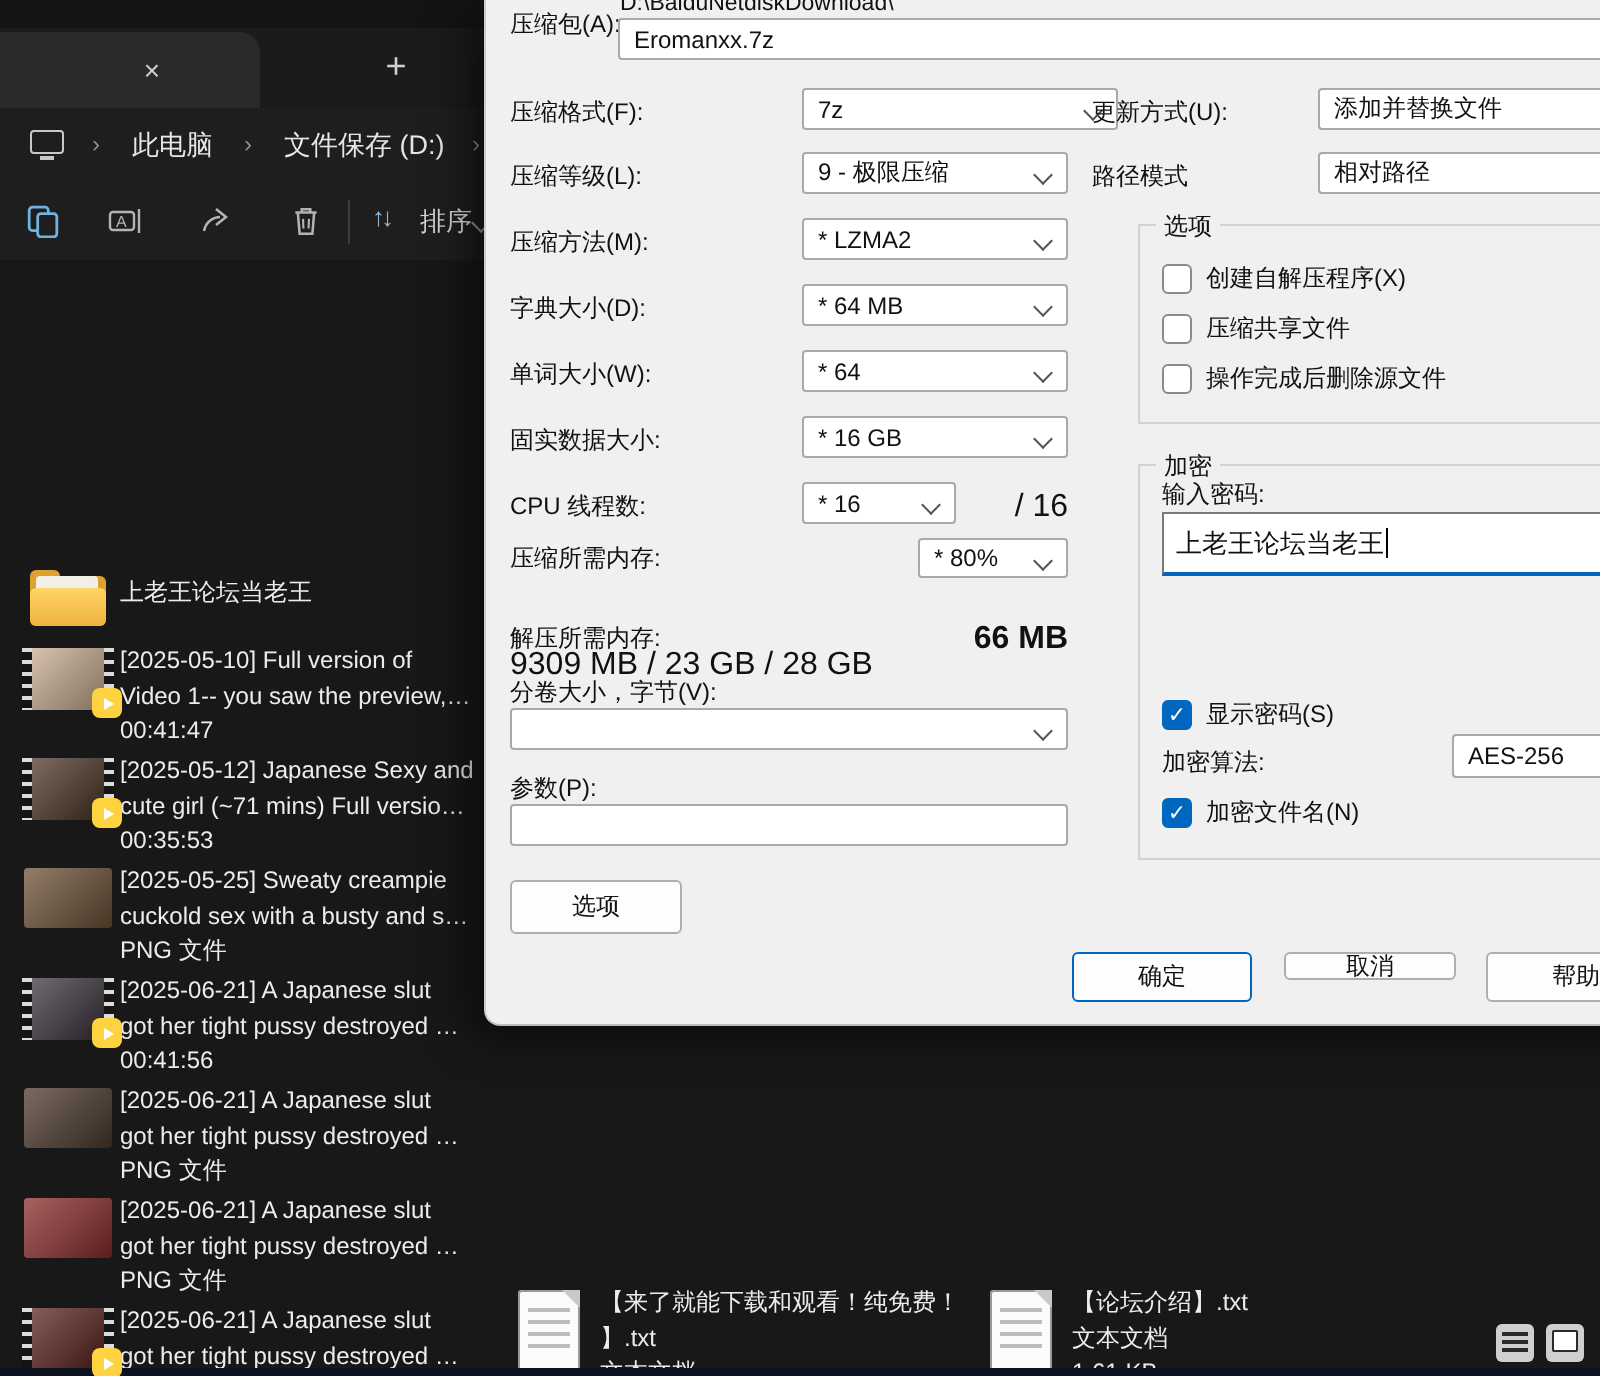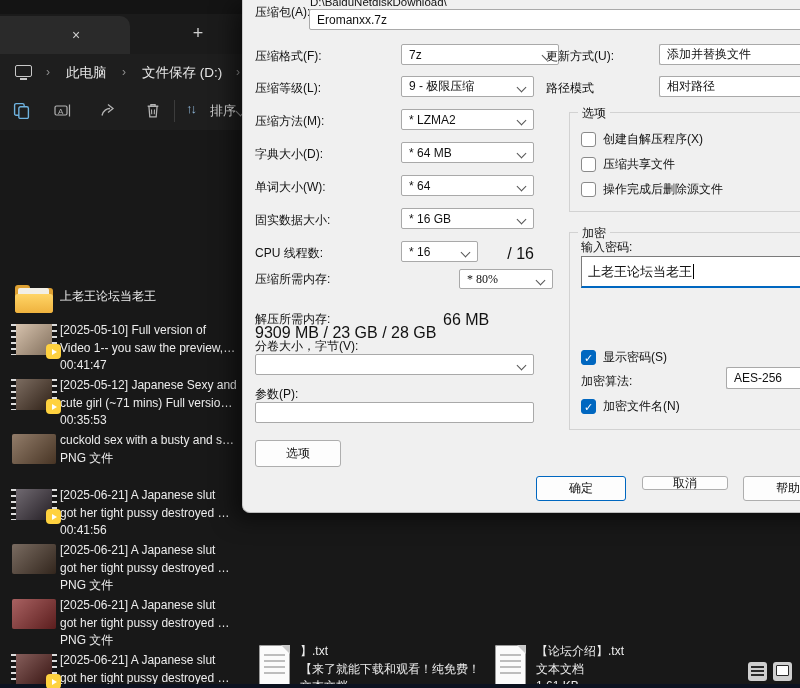--- a/index.html
+++ b/index.html
@@ -199,20 +199,21 @@
           <div class="tl">00:35:53</div>
         </div>
       </div>
       <div class="tile">
         <div class="tile-icon">
           <div class="ithumb" style="background: rgb(110, 81, 56);">
             <div class="pic"></div>
           </div>
         </div>
         <div class="tile-text">
+          <div class="tl">[2025-05-25] Sweaty creampie</div>
           <div class="tl">cuckold sex with a busty and s…</div>
           <div class="tl">PNG 文件</div>
         </div>
       </div>
       <div class="tile">
         <div class="tile-icon">
           <div class="vthumb" style="background: rgb(57, 48, 58);">
             <div class="film l"></div>
             <div class="film r"></div>
             <div class="pic"></div>
@@ -271,22 +272,22 @@
     </div>
   <div class="col col-mid">
       <div class="tile">
         <div class="tile-icon">
           <div class="ticon">
             <div class="fold"></div>
             <div class="lines"></div>
           </div>
         </div>
         <div class="tile-text">
+          <div class="tl">【来了就能下载和观看！纯免费！</div>
           <div class="tl">】.txt</div>
-          <div class="tl">【来了就能下载和观看！纯免费！</div>
           <div class="tl">文本文档</div>
         </div>
       </div>
     </div>
   <div class="col col-right">
       <div class="tile">
         <div class="tile-icon">
           <div class="ticon">
             <div class="fold"></div>
             <div class="lines"></div>
@@ -363,28 +364,28 @@
   </div>
 
   <div class="dlabel" style="left:12px;top:245px;">CPU 线程数:</div>
   <div class="combo" style="left:158px;top:241px;width:77px;">
     <span>* 16</span>
       <span class="chev"></span>
   </div>
   <div class="dvalue" style="left:240px;top:245px;width:51px;text-align:right;">/ 16</div>
 
   <div class="dlabel" style="left:12px;top:271px;">压缩所需内存:</div>
-  <div class="combo" style="left:216px;top:269px;width:94px;height:20px;font-family:Liberation Serif, serif;">
+  <div class="combo" style="left:216px;top:269px;width:75px;height:20px;">
     <span>* 80%</span>
       <span class="chev"></span>
   </div>
   <div class="dvalue" style="left:12px;top:288px;margin-top:36px;">9309 MB / 23 GB / 28 GB</div>
 
   <div class="dlabel" style="left:12px;top:311px;">解压所需内存:</div>
-  <div class="dvalue" style="left:200px;top:311px;width:91px;">66 MB</div>
+  <div class="dvalue" style="left:200px;top:311px;width:91px;text-align:right;font-weight:bold;">66 MB</div>
 
   <div class="dlabel" style="left:12px;top:338px;">分卷大小，字节(V):</div>
   <div class="combo" style="left:12px;top:354px;width:279px;">
     <span></span>
       <span class="chev"></span>
   </div>
 
   <div class="dlabel" style="left:12px;top:386px;">参数(P):</div>
   <div class="tfield" style="left:12px;top:402px;width:279px;">
     <span></span>

